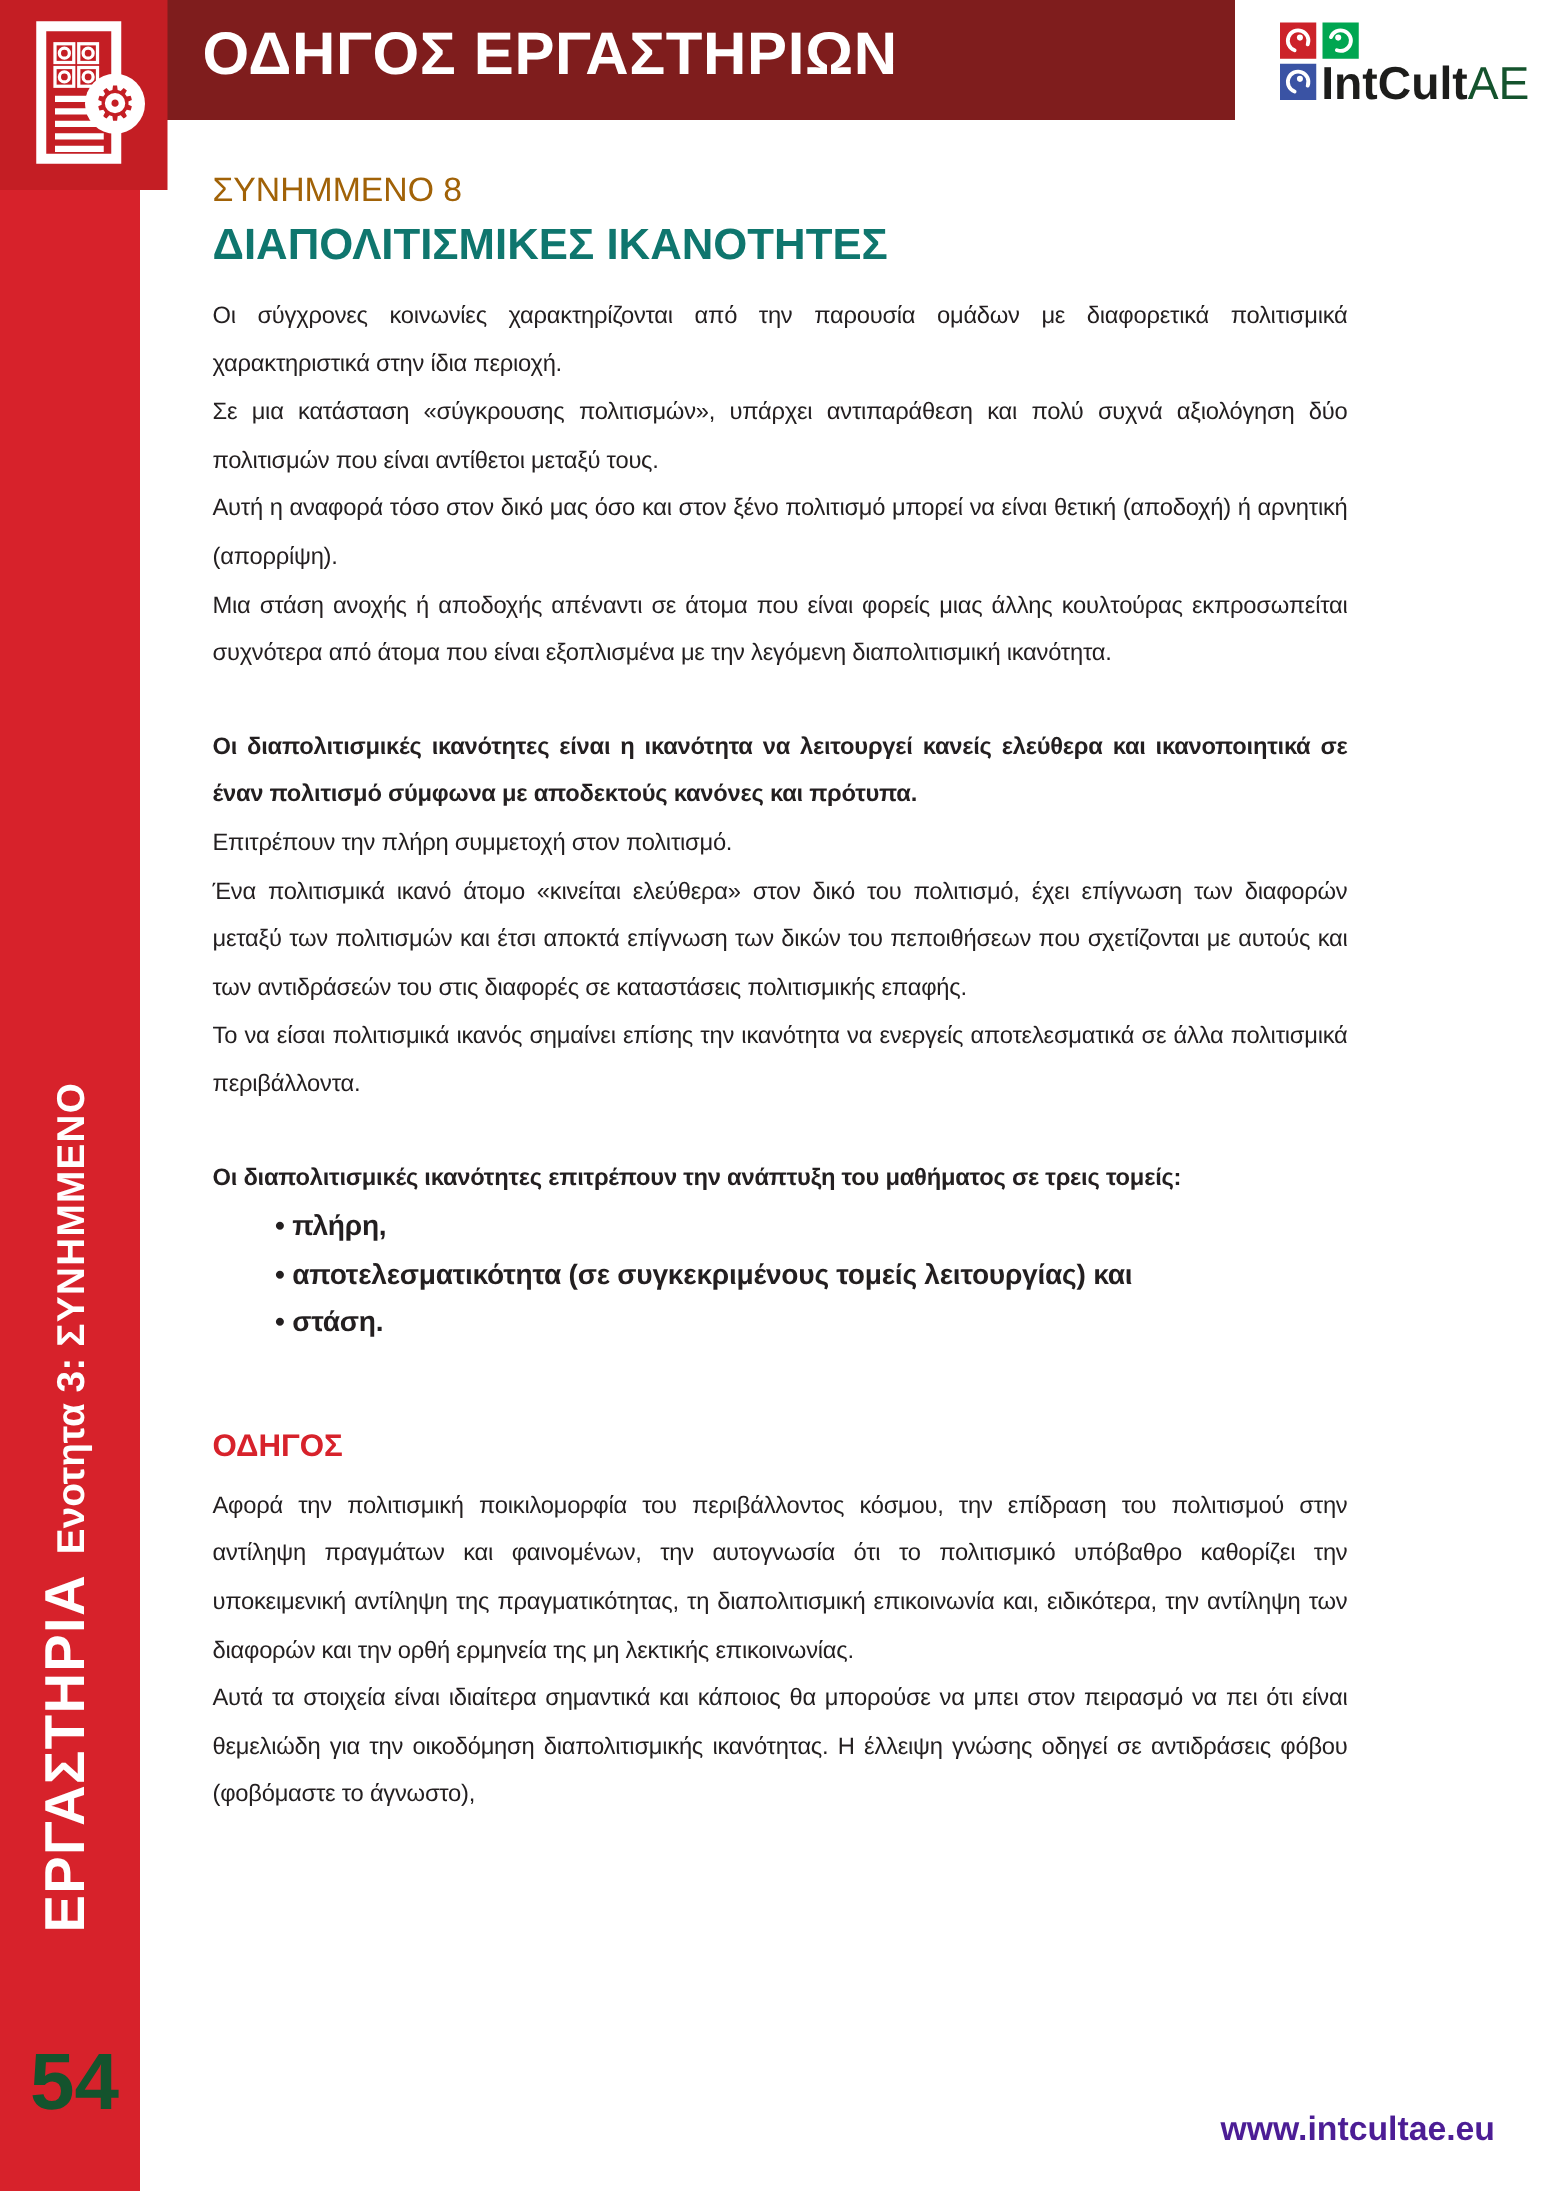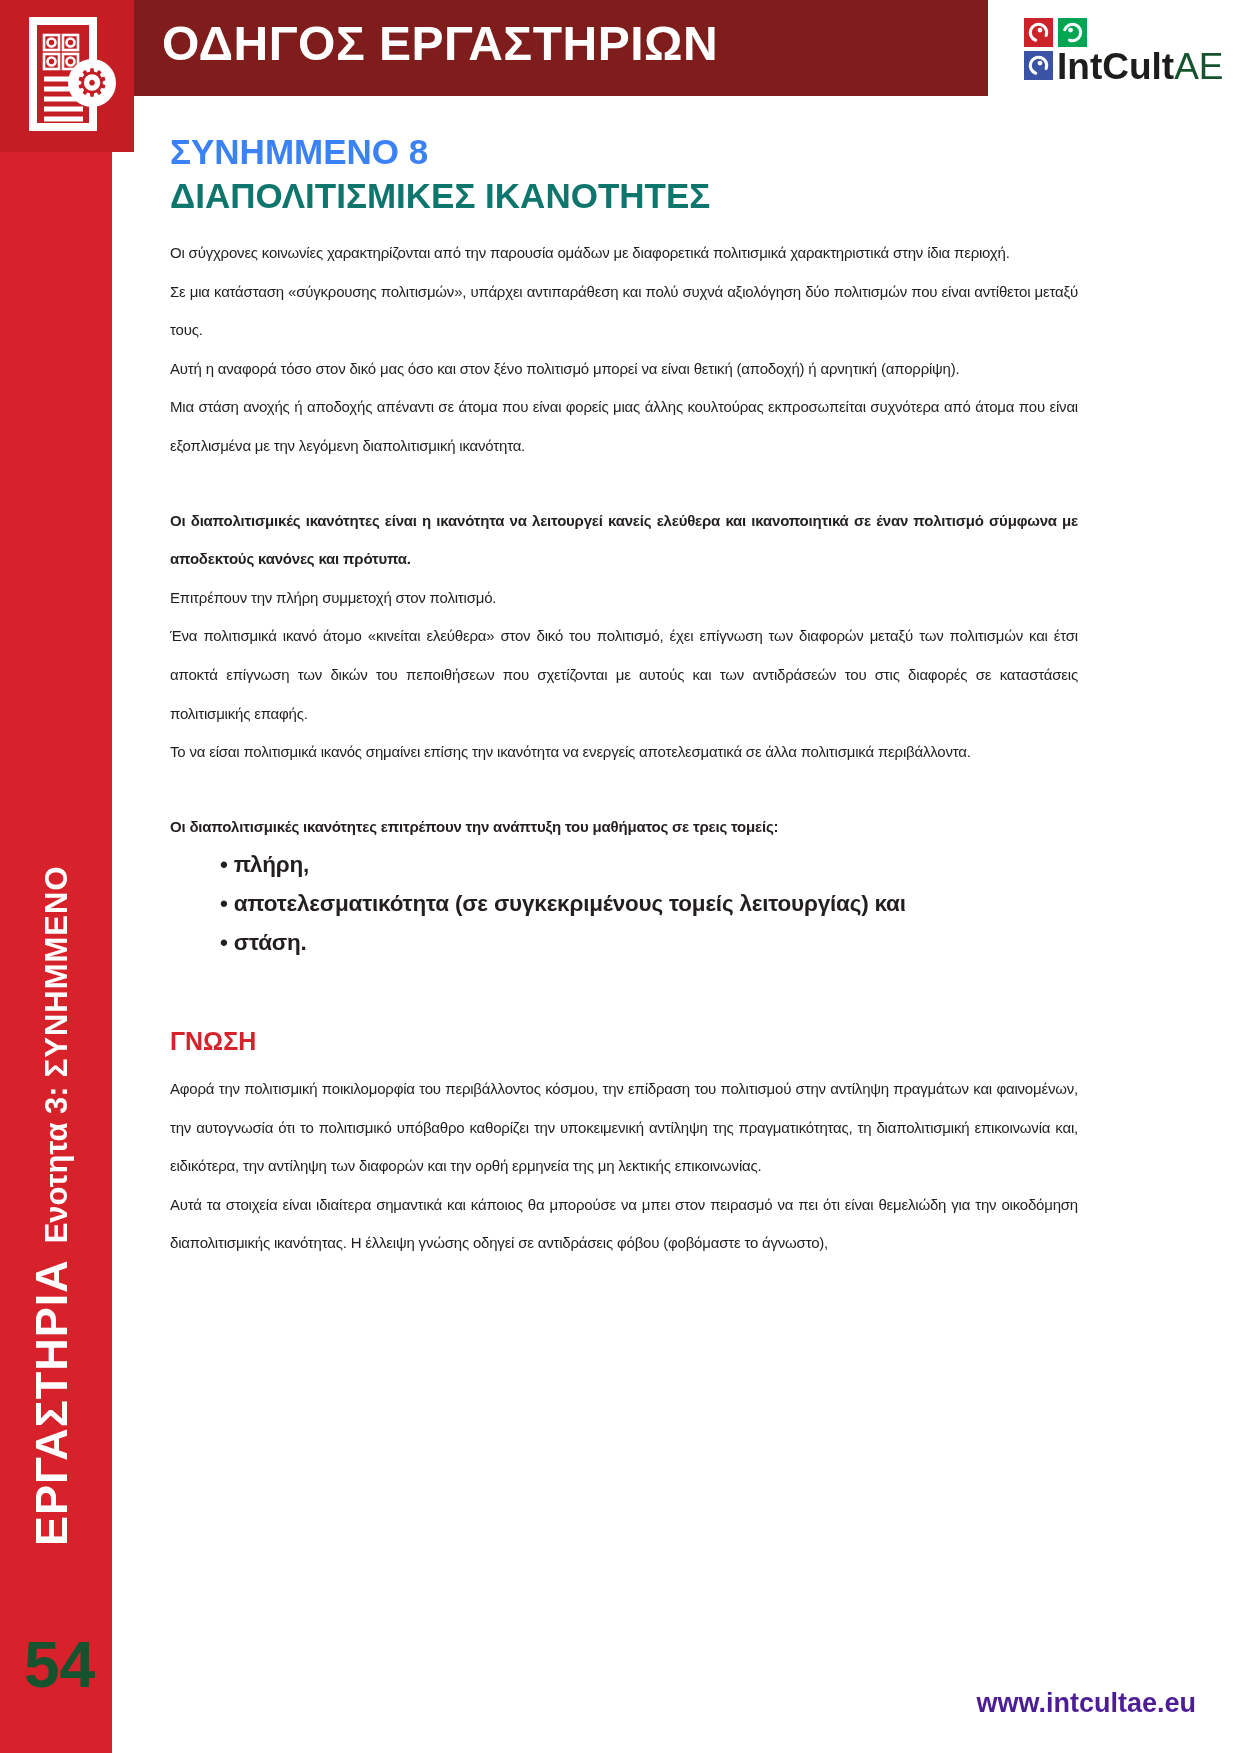--- a/index.html
+++ b/index.html
@@ -49,27 +49,27 @@
   .sv-big   { font-size:45px; font-weight:bold; margin-right:16px; letter-spacing:1px; }
   .sv-med   { font-size:31px; font-weight:bold; margin-right:9px; }
   .sv-caps  { font-size:31px; font-weight:bold; letter-spacing:1px; }
   .page-number {
     position:absolute; left:24px; top:1628px;
     font-size:64px; font-weight:bold; color:#14532d;
   }
   
   .content { position:absolute; left:170px; top:130px; width:908px; }
   .attachment-label {
-    font-size:35px; font-weight:bold; color:#3b82f6; margin:0; line-height:44px;
+    font-size:27px; font-weight:normal; color:#a16207; margin:0; line-height:44px;
   }
   .section-title {
     font-size:35px; font-weight:bold; color:#0f766e; margin:0 0 16px 0; line-height:44px;
   }
   .para {
-    font-size:15px; line-height:38.6px; text-align:justify; margin:0;
+    font-size:19px; line-height:38.6px; text-align:justify; margin:0;
     letter-spacing:-0.2px;
   }
   .bold { font-weight:bold; }
   .mt   { margin-top:36px; }
   .bullet-line {
     font-size:22.5px; line-height:38.6px; font-weight:bold;
     padding-left:50px; letter-spacing:-0.2px;
   }
   .bullet-line::before { content:"• "; }
   .knowledge-heading {
@@ -162,20 +162,20 @@
     <p class="para bold mt">Οι διαπολιτισμικές ικανότητες είναι η ικανότητα να λειτουργεί κανείς ελεύθερα και ικανοποιητικά σε έναν πολιτισμό σύμφωνα με αποδεκτούς κανόνες και πρότυπα.</p>
     <p class="para">Επιτρέπουν την πλήρη συμμετοχή στον πολιτισμό.</p>
     <p class="para">Ένα πολιτισμικά ικανό άτομο «κινείται ελεύθερα» στον δικό του πολιτισμό, έχει επίγνωση των διαφορών μεταξύ των πολιτισμών και έτσι αποκτά επίγνωση των δικών του πεποιθήσεων που σχετίζονται με αυτούς και των αντιδράσεών του στις διαφορές σε καταστάσεις πολιτισμικής επαφής.</p>
     <p class="para">Το να είσαι πολιτισμικά ικανός σημαίνει επίσης την ικανότητα να ενεργείς αποτελεσματικά σε άλλα πολιτισμικά περιβάλλοντα.</p>
 
     <p class="para bold mt">Οι διαπολιτισμικές ικανότητες επιτρέπουν την ανάπτυξη του μαθήματος σε τρεις τομείς:</p>
     <div class="bullet-line">πλήρη,</div>
     <div class="bullet-line">αποτελεσματικότητα (σε συγκεκριμένους τομείς λειτουργίας) και</div>
     <div class="bullet-line">στάση.</div>
 
-    <h3 class="knowledge-heading">ΓΝΩΣΗ</h3>
+    <h3 class="knowledge-heading">ΟΔΗΓΟΣ</h3>
     <p class="para">Αφορά την πολιτισμική ποικιλομορφία του περιβάλλοντος κόσμου, την επίδραση του πολιτισμού στην αντίληψη πραγμάτων και φαινομένων, την αυτογνωσία ότι το πολιτισμικό υπόβαθρο καθορίζει την υποκειμενική αντίληψη της πραγματικότητας, τη διαπολιτισμική επικοινωνία και, ειδικότερα, την αντίληψη των διαφορών και την ορθή ερμηνεία της μη λεκτικής επικοινωνίας.</p>
     <p class="para">Αυτά τα στοιχεία είναι ιδιαίτερα σημαντικά και κάποιος θα μπορούσε να μπει στον πειρασμό να πει ότι είναι θεμελιώδη για την οικοδόμηση διαπολιτισμικής ικανότητας. Η έλλειψη γνώσης οδηγεί σε αντιδράσεις φόβου (φοβόμαστε το άγνωστο),</p>
   </div>
 
   <div class="footer-url">www.intcultae.eu</div>
 
 </div>
 
 </body></html>

